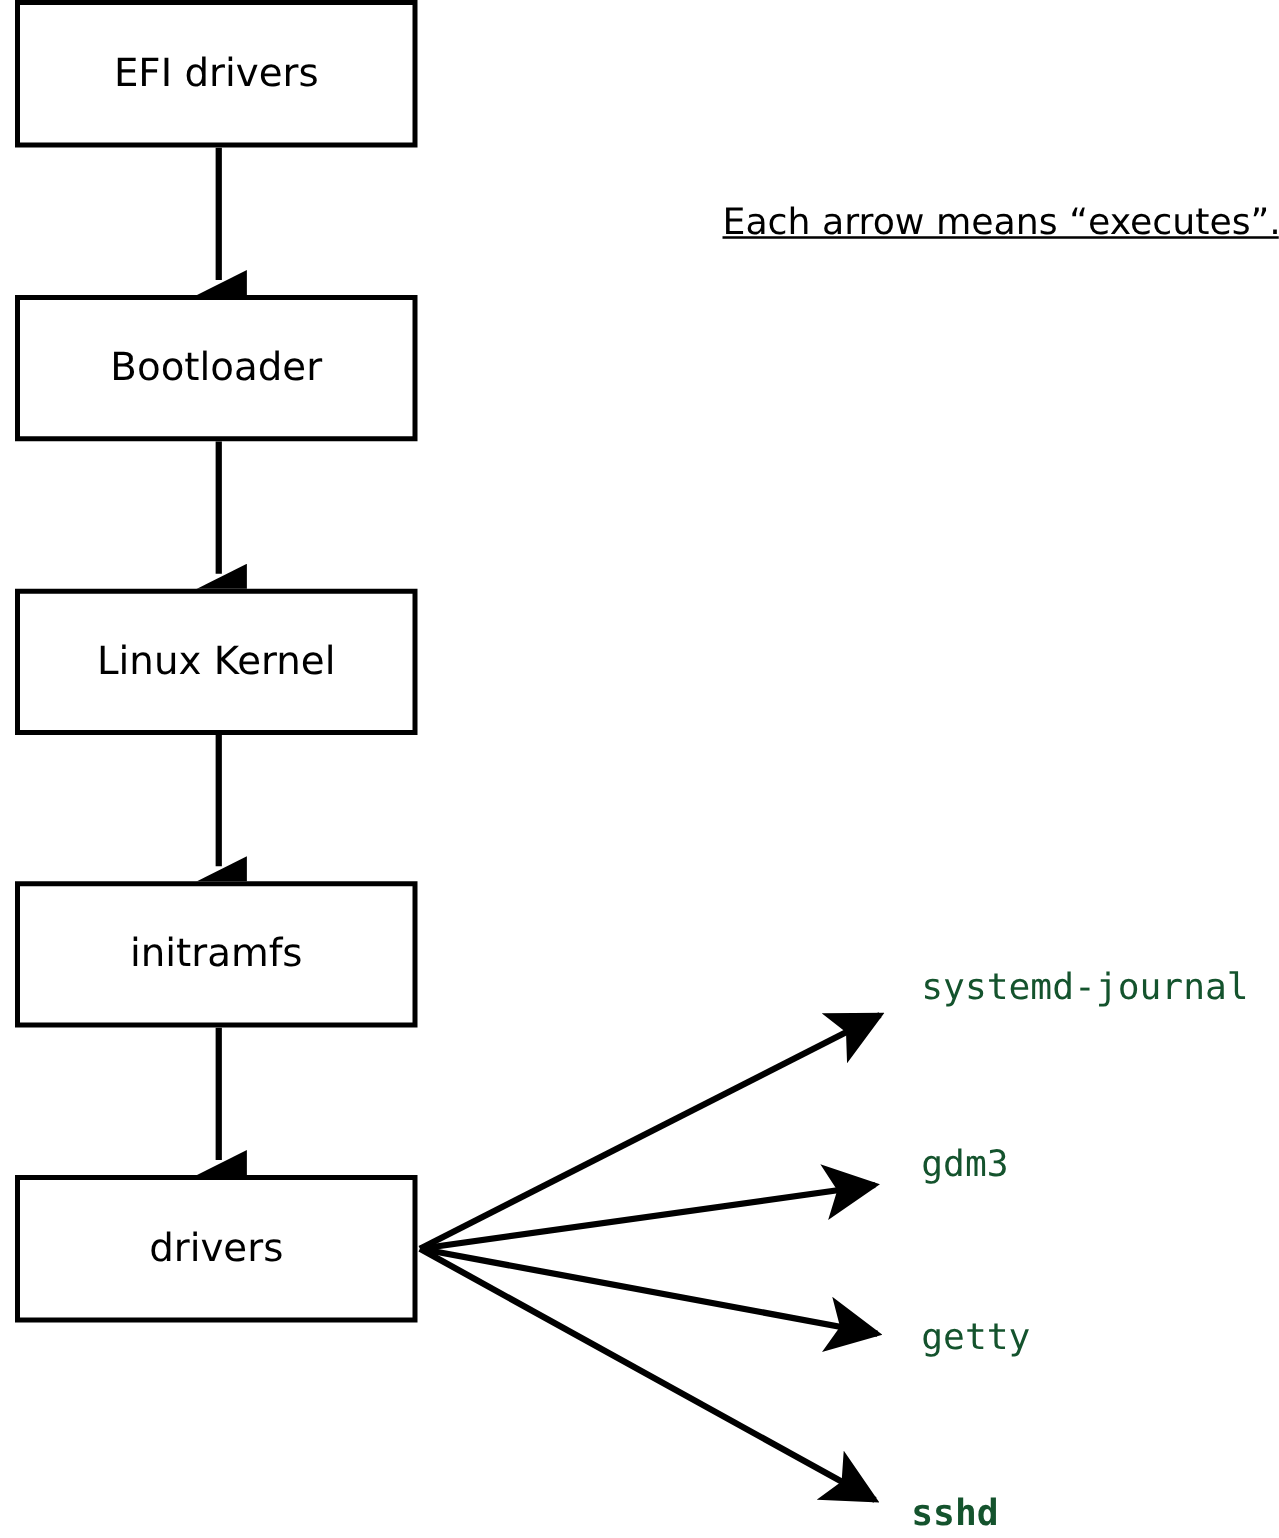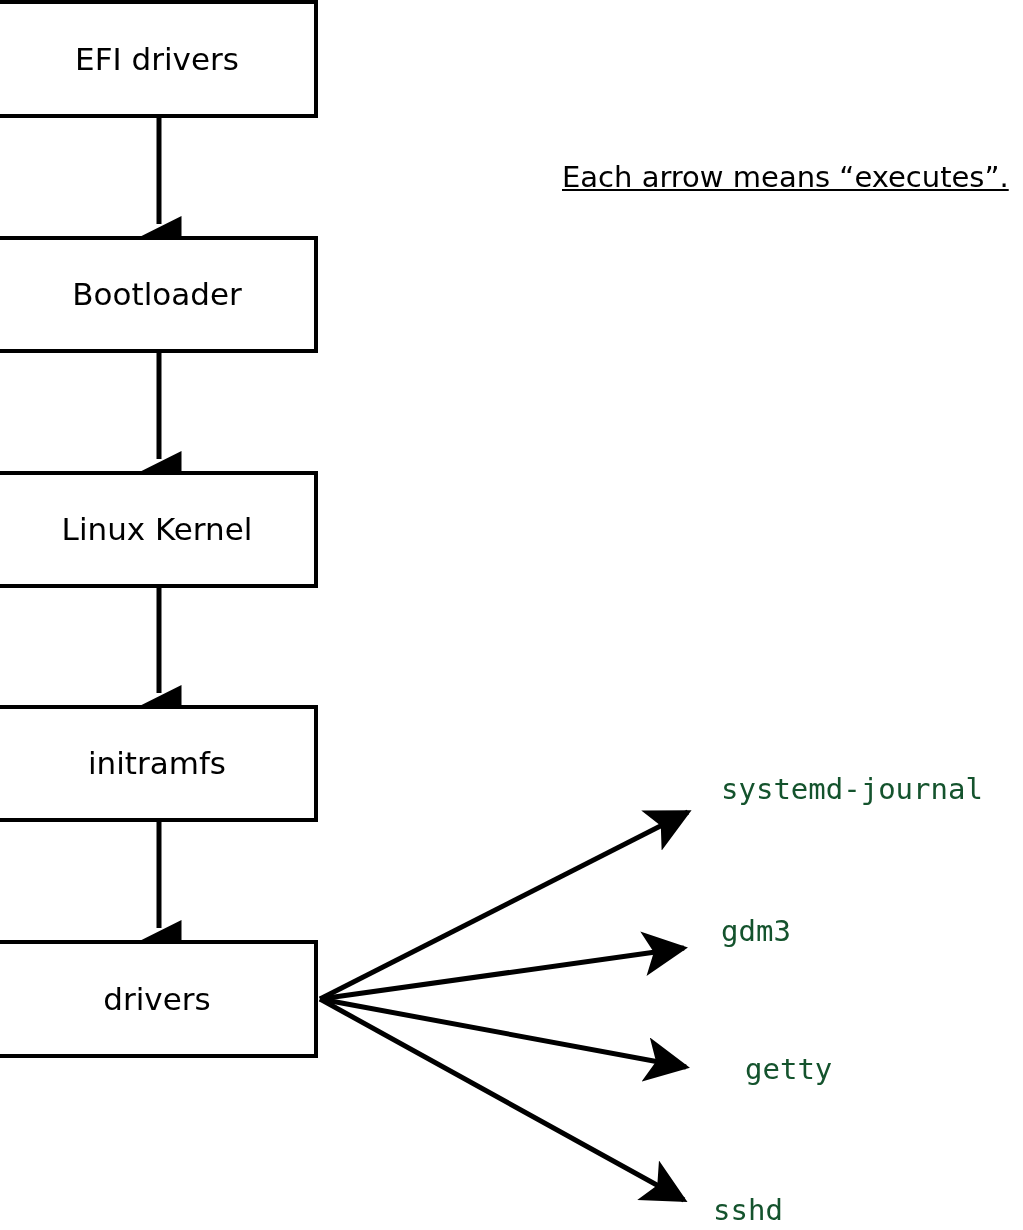--- a/index.html
+++ b/index.html
@@ -10,21 +10,21 @@
   body {
     width: 1023px;
     height: 1230px;
     position: relative;
     overflow: hidden;
     font-family: "DejaVu Sans", sans-serif;
   }
 
   #diagram-root {
     position: absolute;
-    left: 0;
+    left: 16px;
     top: 0;
     width: 990px;
     height: 1230px;
   }
 
   .stage-box {
     position: absolute;
     box-sizing: border-box;
     background: #ffffff;
     border: 4px solid #000000;
@@ -65,22 +65,22 @@
     position: absolute;
     font-family: "DejaVu Sans Mono", monospace;
     font-size: 29px;
     color: #14532d;
     white-space: nowrap;
     line-height: 1;
   }
 
   .svc-0 { left: 721px; top: 775px; }
   .svc-1 { left: 721px; top: 917px; }
-  .svc-2 { left: 721px; top: 1055px; margin-left: 24px; }
-  .svc-3 { left: 713px; top: 1196px; }
+  .svc-2 { left: 721px; top: 1055px; }
+  .svc-3 { left: 713px; top: 1196px; font-weight: bold; }
 </style>
 </head>
 <body>
 
 <div id="diagram-root">
 
   <svg class="svg-layer" viewBox="0 0 1023 1230" width="1023" height="1230" xmlns="http://www.w3.org/2000/svg">
     <defs>
       <marker id="head-down" markerWidth="9" markerHeight="9" refX="1.6" refY="4.5" orient="auto" markerUnits="strokeWidth">
         <path d="M0,0 L9,0 L4.5,9 z" fill="#000000"></path>

